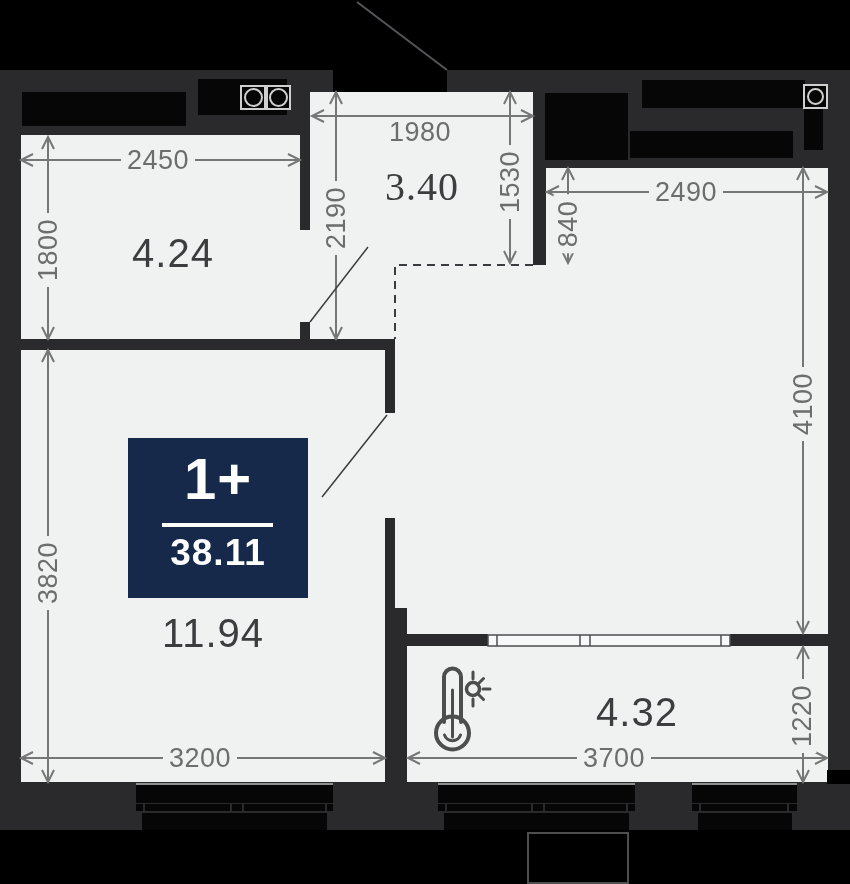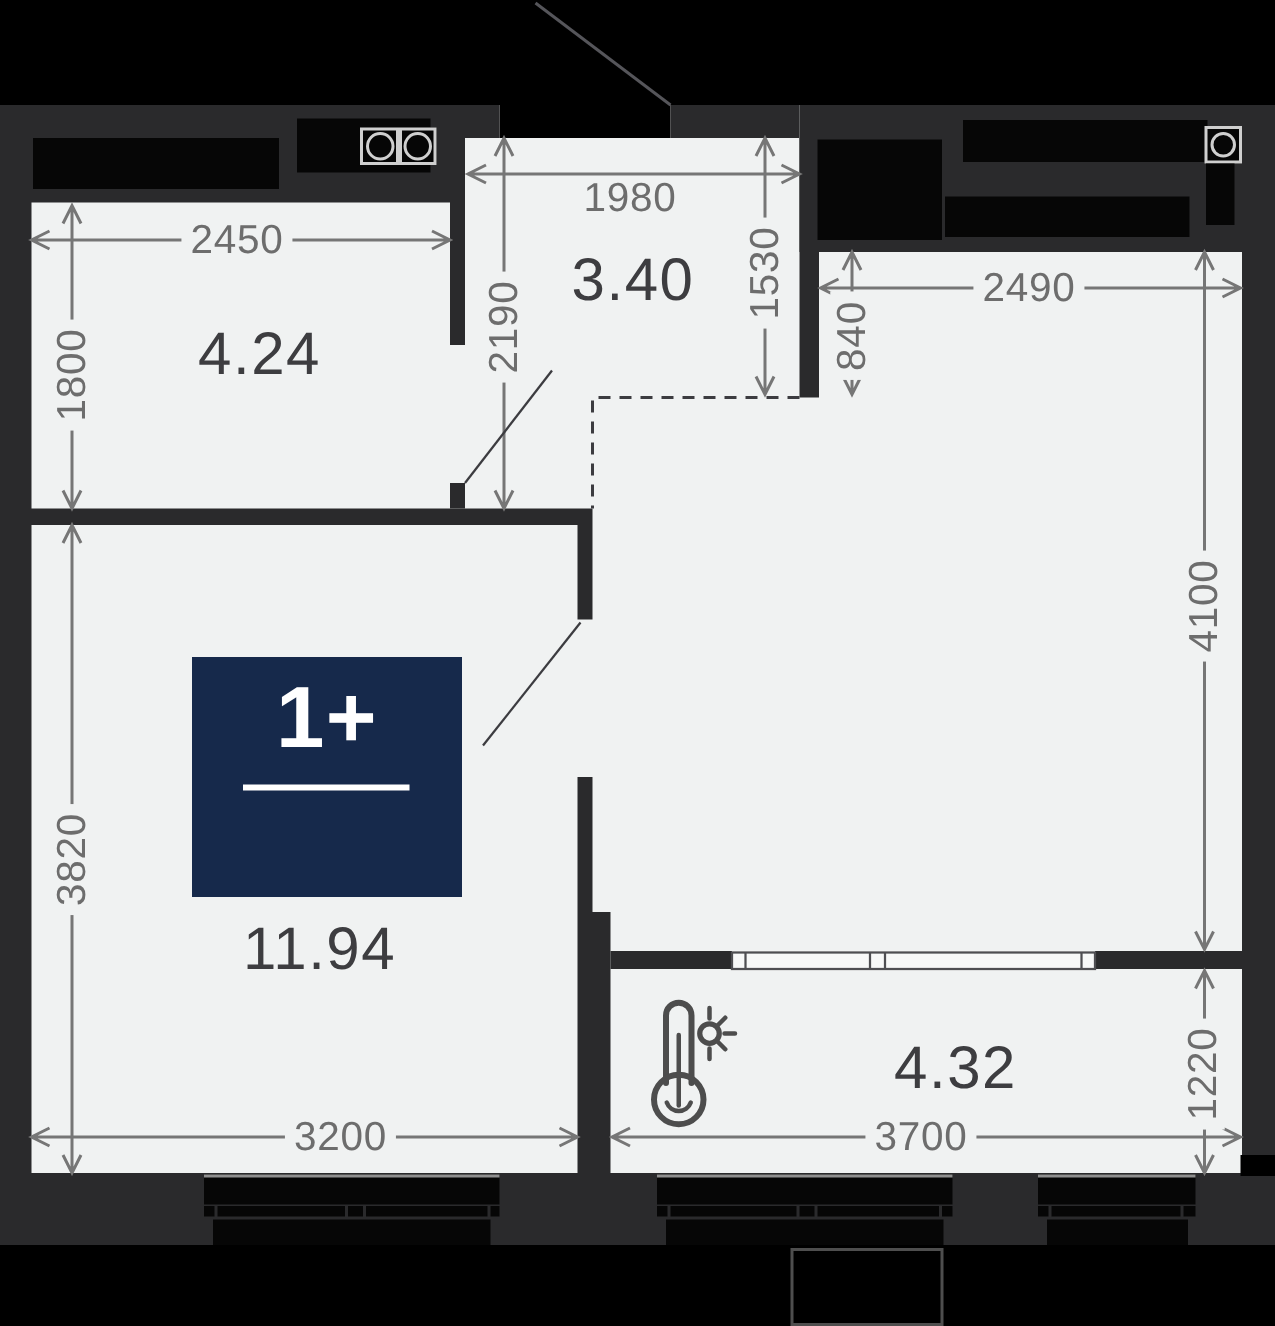--- a/index.html
+++ b/index.html
@@ -135,33 +135,34 @@
       <path stroke-width="3" d="M452.5 690 V737"></path>
       <path stroke-width="3" d="M444.5 735 A8.5 8.5 0 0 0 460.5 735"></path>
       <circle stroke-width="3.5" cx="473" cy="689" r="6.5"></circle>
       <path stroke-width="3" d="M473 679V672 M478.5 683.5 483.5 678.5 M483 689H490 M478.5 694.5 483.5 699.5 M473 699V706"></path>
     </g>
   </svg>
 
   <div class="dim-label" style="left:158px;top:160px;">2450</div>
   <div class="dim-label" style="left:420px;top:132px;">1980</div>
   <div class="dim-label" style="left:686px;top:192px;">2490</div>
-  <div class="dim-label" style="left:200px;top:758px;margin-left:27px;">3200</div>
+  <div class="dim-label" style="left:200px;top:758px;">3200</div>
   <div class="dim-label" style="left:614px;top:758px;">3700</div>
   <div class="dim-label vert" style="left:48px;top:250px;">1800</div>
   <div class="dim-label vert" style="left:336px;top:218px;">2190</div>
   <div class="dim-label vert" style="left:510px;top:182px;">1530</div>
   <div class="dim-label vert" style="left:568px;top:224px;">840</div>
   <div class="dim-label vert" style="left:803px;top:404px;">4100</div>
   <div class="dim-label vert" style="left:48px;top:573px;">3820</div>
   <div class="dim-label vert" style="left:802px;top:716px;">1220</div>
 
-  <div class="area-label" style="left:173px;top:236px;">4.24</div>
-  <div class="area-label" style="left:422px;top:187px;">3.40</div>
+  <div class="area-label" style="left:173px;top:253px;">4.24</div>
+  <div class="area-label" style="left:422px;top:187px;font-family:Liberation Serif, serif;">3.40</div>
   <div class="area-label" style="left:213px;top:633px;">11.94</div>
   <div class="area-label" style="left:613px;top:712px;margin-left:24px;">4.32</div>
 
   <div id="badge">
     <div class="rooms">1+</div>
     <div class="divider"></div>
+    <div class="area">38.11</div>
   </div>
 
 </div>
 
 </body></html>

